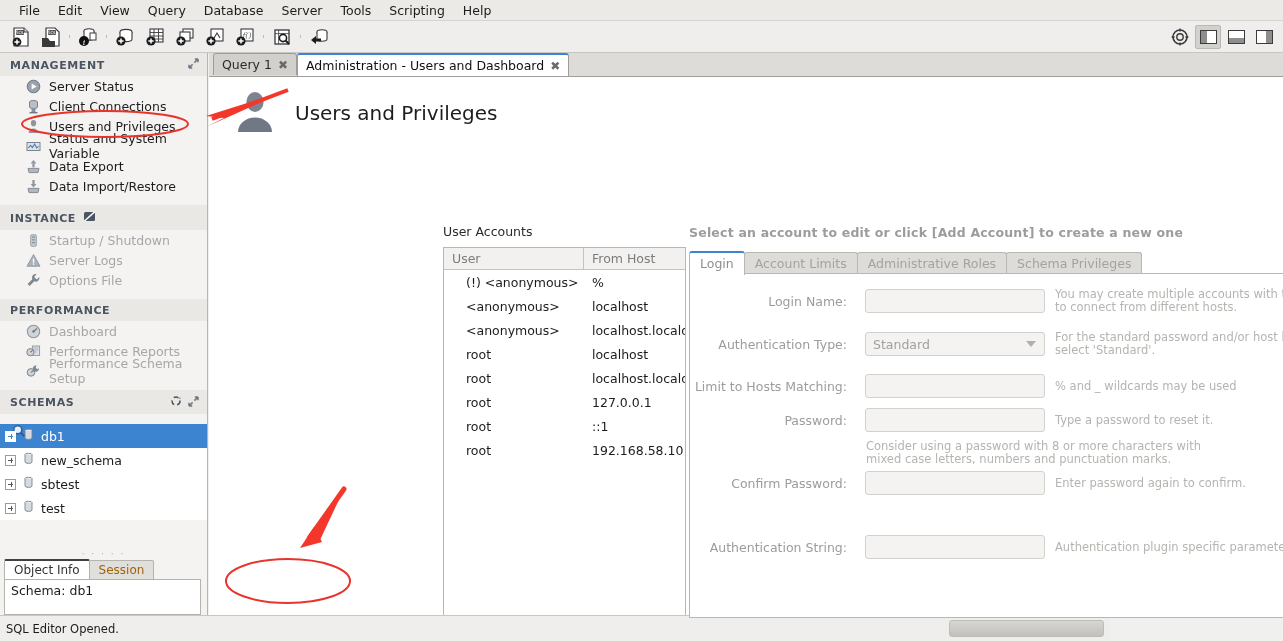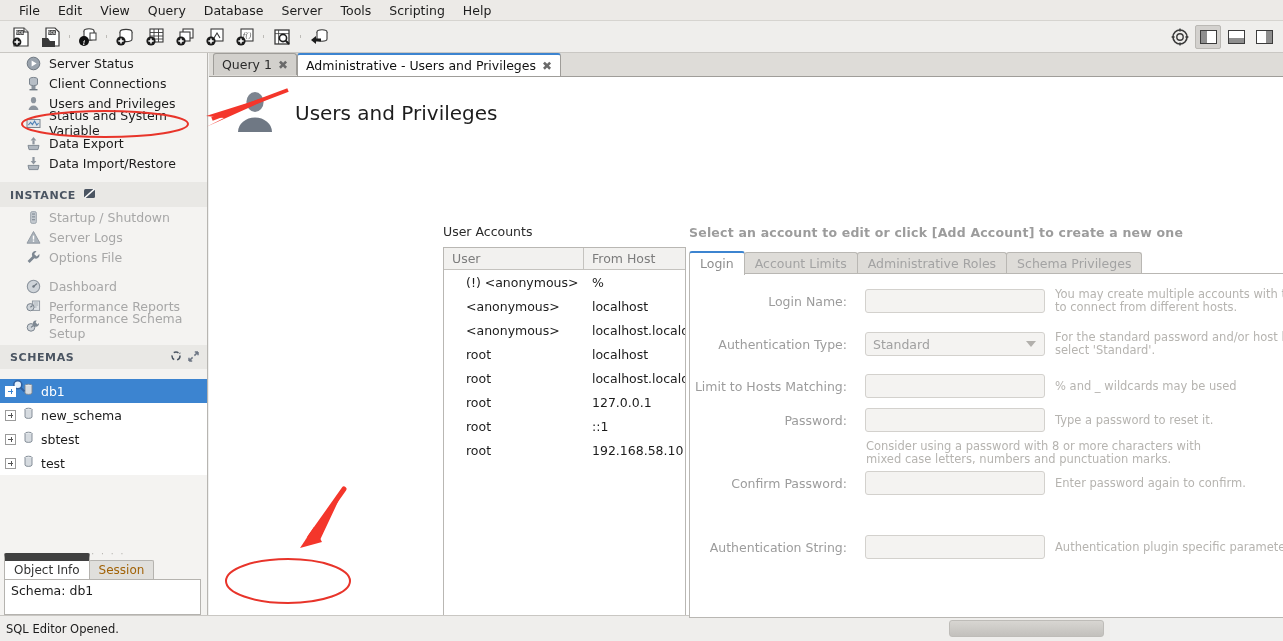--- a/index.html
+++ b/index.html
@@ -118,21 +118,21 @@
   #obj-splitter {
     height: 10px; background: #f4f3f1; display:flex; align-items:center; justify-content:center;
     letter-spacing: 2px; color:#b5b3af; font-size: 9px;
   }
   #obj-tabs { display: flex; padding-left: 4px; background: #f4f3f1; height: 20px; align-items: flex-end;}
   .obj-tab {
     font-size: 12px; padding: 2px 9px 2px 9px; cursor: default;
     border: 1px solid #b5b3af; border-bottom: none;
     border-radius: 2px 2px 0 0; color: #333;
   }
-  .obj-tab.active { background: #fff; border-top: 8px solid #404040; position: relative; z-index:2;}
+  .obj-tab.active { background: #fff; border-top: 2px solid #404040; position: relative; z-index:2;}
   .obj-tab.inactive { background: #e0dfdc; color:#a16207; margin-left: -1px; }
   #obj-body {
     background: #fff; border: 1px solid #b5b3af; margin: 0 6px 0 4px; height: 36px;
     font-size: 12.5px; color: #1c1c1c; padding: 3px 6px;
   }
 
   
   #main { position: absolute; left: 209px; top: 53px; right: 0; height: 562px; background: #fff; }
   #tabstrip {
     height: 24px; background: #dedcd8; display: flex; 
@@ -368,20 +368,31 @@
   </div>
   <div class="view-btn">
     <div class="vb-box">
         <div class="fillR"></div>
       </div>
   </div>
 </div>
 
 <div id="sidebar">
 
+  <div class="side-section-hdr">
+    <span>MANAGEMENT</span>
+    <span class="hdr-icons">
+      <span>
+        <svg width="11" height="11" viewBox="0 0 11 11">
+          <path d="M10 1 L6.4 4.6 M10 1 h-3.2 M10 1 v3.2" stroke="#6d7684" stroke-width="1.5" fill="none"></path>
+          <path d="M1 10 L4.6 6.4 M1 10 h3.2 M1 10 v-3.2" stroke="#6d7684" stroke-width="1.5" fill="none"></path>
+        </svg>
+      </span>
+    </span>
+  </div>
 
   <div class="side-item">
     <span class="ico">
       <svg width="15" height="15" viewBox="0 0 15 15">
           <circle cx="7.5" cy="7.5" r="6.3" fill="#9aa3ad" stroke="#6e7781" stroke-width="1"></circle>
           <path d="M5.6 4.4 L10.6 7.5 L5.6 10.6 Z" fill="#fff"></path>
         </svg>
     </span>
     <span>Server Status</span>
   </div>
@@ -479,20 +490,23 @@
     <span class="ico">
       <svg width="15" height="15" viewBox="0 0 15 15">
         <path d="M10.5 1.2 a3.6 3.6 0 0 0 -4.2 5 L1.6 11 l2 2 L8.3 8.3 a3.6 3.6 0 0 0 5-4.2 L10.8 6.6 L8.1 4 Z" fill="#7e8892"></path>
       </svg>
     </span>
     <span>Options File</span>
   </div>
 
   <div class="side-gap"></div>
 
+  <div class="side-section-hdr">
+    <span>PERFORMANCE</span>
+  </div>
 
   <div class="side-item dim">
     <span class="ico">
       <svg width="15" height="15" viewBox="0 0 15 15">
         <circle cx="7.5" cy="7.5" r="6.2" fill="#cfd4d9" stroke="#8d959e" stroke-width="1.1"></circle>
         <path d="M7.5 7.5 L11 4.6" stroke="#6e7781" stroke-width="1.3"></path>
         <circle cx="7.5" cy="7.5" r="1.2" fill="#6e7781"></circle>
       </svg>
     </span>
     <span>Dashboard</span>
@@ -604,21 +618,21 @@
 </div>
 
 <div id="main">
 
   <div id="tabstrip">
     <div class="doc-tab inactive">
       <span>Query 1</span>
       <span class="tab-x">✖</span>
     </div>
     <div class="doc-tab active">
-      <span>Administrative - Users and Privileges</span>
+      <span>Administration - Users and Dashboard</span>
       <span class="tab-x">✖</span>
     </div>
   </div>
 
   <div id="page">
 
     <div id="page-header">
       <span>
         <svg width="44" height="44" viewBox="0 0 44 44">
           <ellipse cx="22" cy="13" rx="8.6" ry="10" fill="#7c848f"></ellipse>

